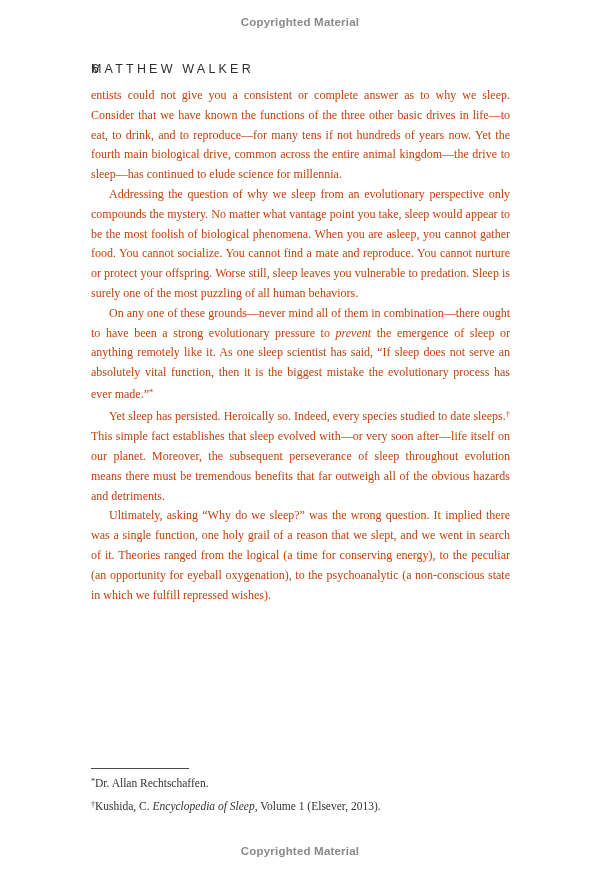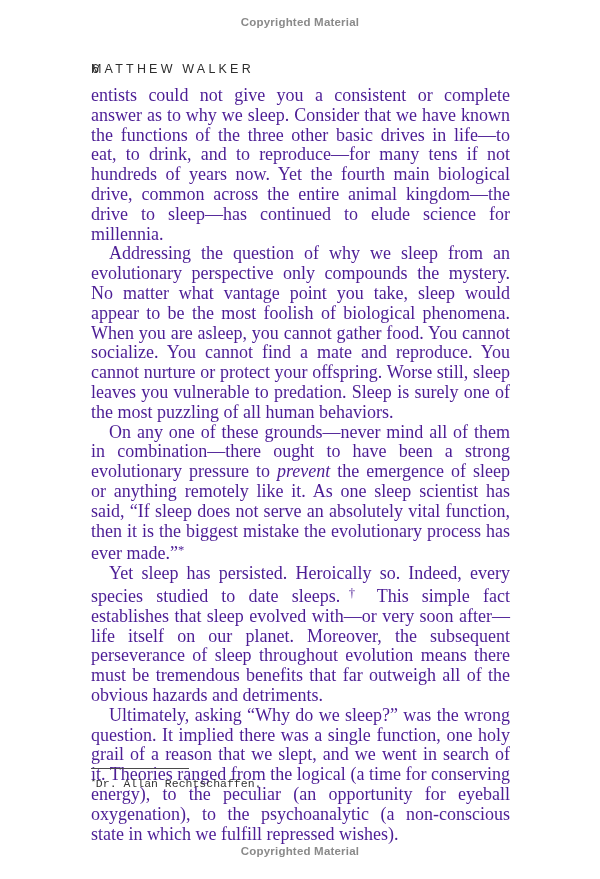--- a/index.html
+++ b/index.html
@@ -48,23 +48,23 @@
     text-align: left;
     letter-spacing: 3.2px;
   }
 
   .body-text {
     position: absolute;
     top: 86px;
     left: 91px;
     width: 419px;
     font-family: "Liberation Serif", serif;
-    font-size: 18px;
+    font-size: 12px;
     line-height: 19.8px;
-    color: #4c1d95;
+    color: #c2410c;
     text-align: justify;
     hyphens: auto;
     -webkit-hyphens: auto;
   }
   .body-text p { margin: 0; }
   .body-text p.indent { text-indent: 18px; }
 
   .it  { font-style: italic; margin-top: 32px; }
   .sup { font-size: 0.7em; vertical-align: 0.4em; }
 
@@ -74,21 +74,21 @@
     left: 91px;
     width: 98px;
     height: 1px;
     background: #4a4a4a;
   }
   .footnotes {
     position: absolute;
     top: 771px;
     left: 91px;
     width: 419px;
-    font-family: Liberation Mono, monospace;
+    font-family: Liberation Serif, serif;
     font-size: 11.5px;
     line-height: 21px;
     color: #333333;
   }
   .footnotes p { margin: 0; }
 </style>
 </head>
 <body>
 
 <div class="page">
@@ -105,17 +105,18 @@
       <p class="indent"><span>Addressing the question of why we sleep from an evolutionary perspective only compounds the mystery. No matter what vantage point you take, sleep would appear to be the most foolish of biological phenomena. When you are asleep, you cannot gather food. You cannot socialize. You cannot find a mate and reproduce. You cannot nurture or protect your offspring. Worse still, sleep leaves you vulnerable to predation. Sleep is surely one of the most puzzling of all human behaviors.</span></p>
       <p class="indent"><span>On any one of these grounds—never mind all of them in combination—there ought to have been a strong evolutionary pressure to </span><span class="it">prevent</span><span> the emergence of sleep or anything remotely like it. As one sleep scientist has said, “If sleep does not serve an absolutely vital function, then it is the biggest mistake the evolutionary process has ever made.”</span><span class="sup">*</span></p>
       <p class="indent"><span>Yet sleep has persisted. Heroically so. Indeed, every species studied to date sleeps.</span><span class="sup">†</span><span> This simple fact establishes that sleep evolved with—or very soon after—life itself on our planet. Moreover, the subsequent perseverance of sleep throughout evolution means there must be tremendous benefits that far outweigh all of the obvious hazards and detriments.</span></p>
       <p class="indent"><span>Ultimately, asking “Why do we sleep?” was the wrong question. It implied there was a single function, one holy grail of a reason that we slept, and we went in search of it. Theories ranged from the logical (a time for conserving energy), to the peculiar (an opportunity for eyeball oxygenation), to the psychoanalytic (a non-conscious state in which we fulfill repressed wishes).</span></p>
     </div>
 
   <div class="fn-rule"></div>
 
   <div class="footnotes">
       <p><span class="sup">*</span><span>Dr. Allan Rechtschaffen.</span></p>
+      <p><span class="sup">†</span><span>Kushida, C. </span><span class="it">Encyclopedia of Sleep</span><span>, Volume 1 (Elsever, 2013).</span></p>
     </div>
 
   <div class="notice bottom">Copyrighted Material</div>
 
 </div>
 
 </body></html>

